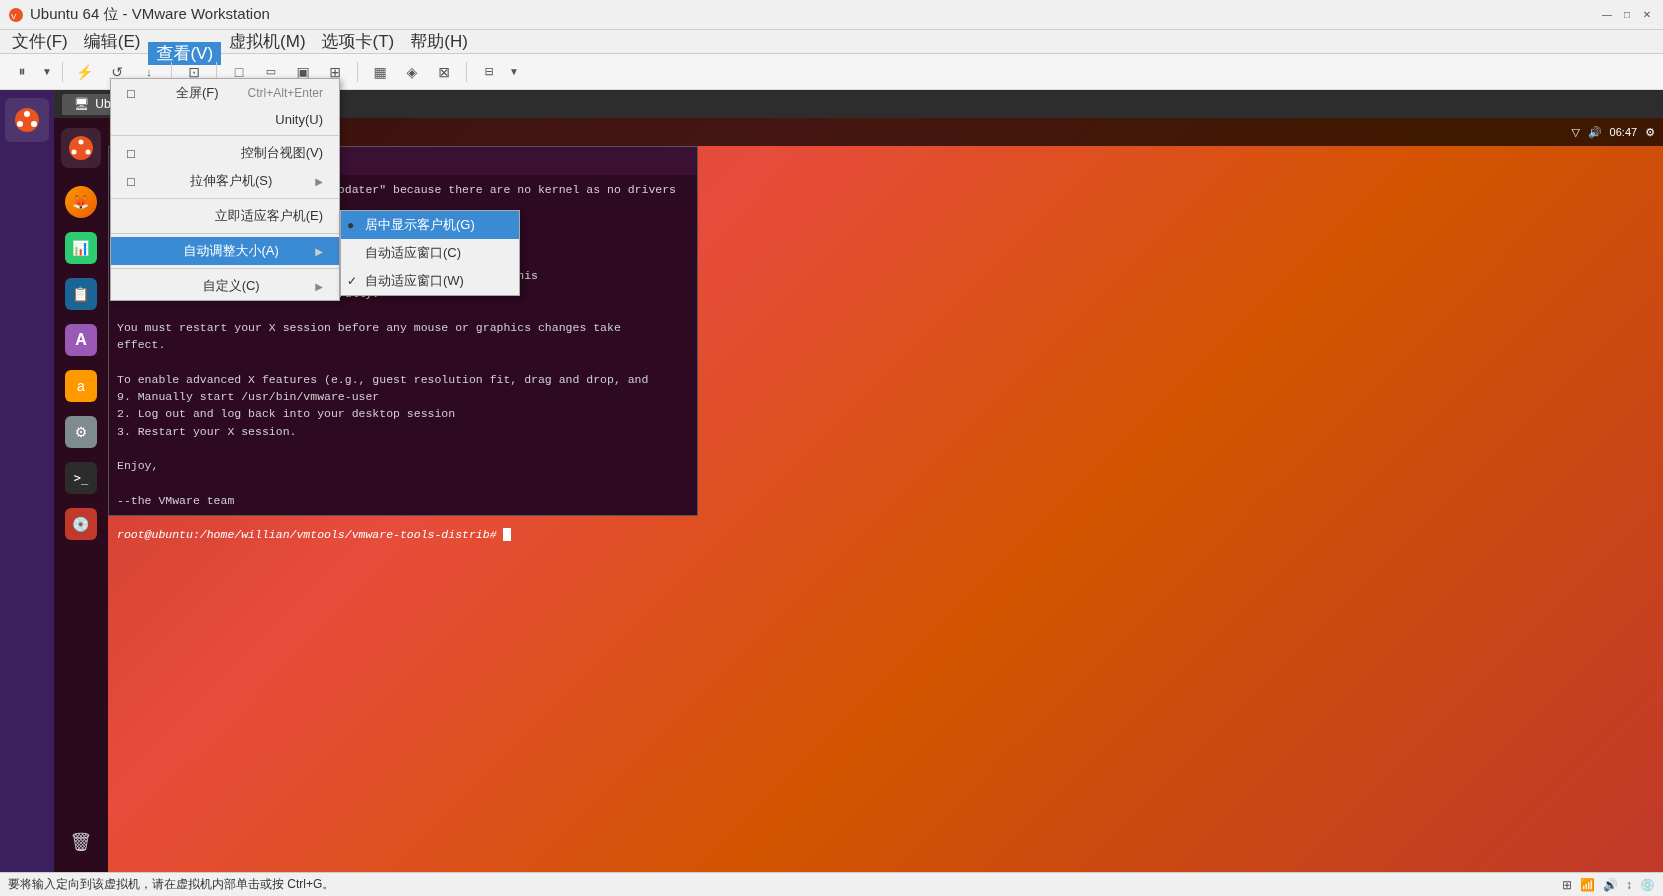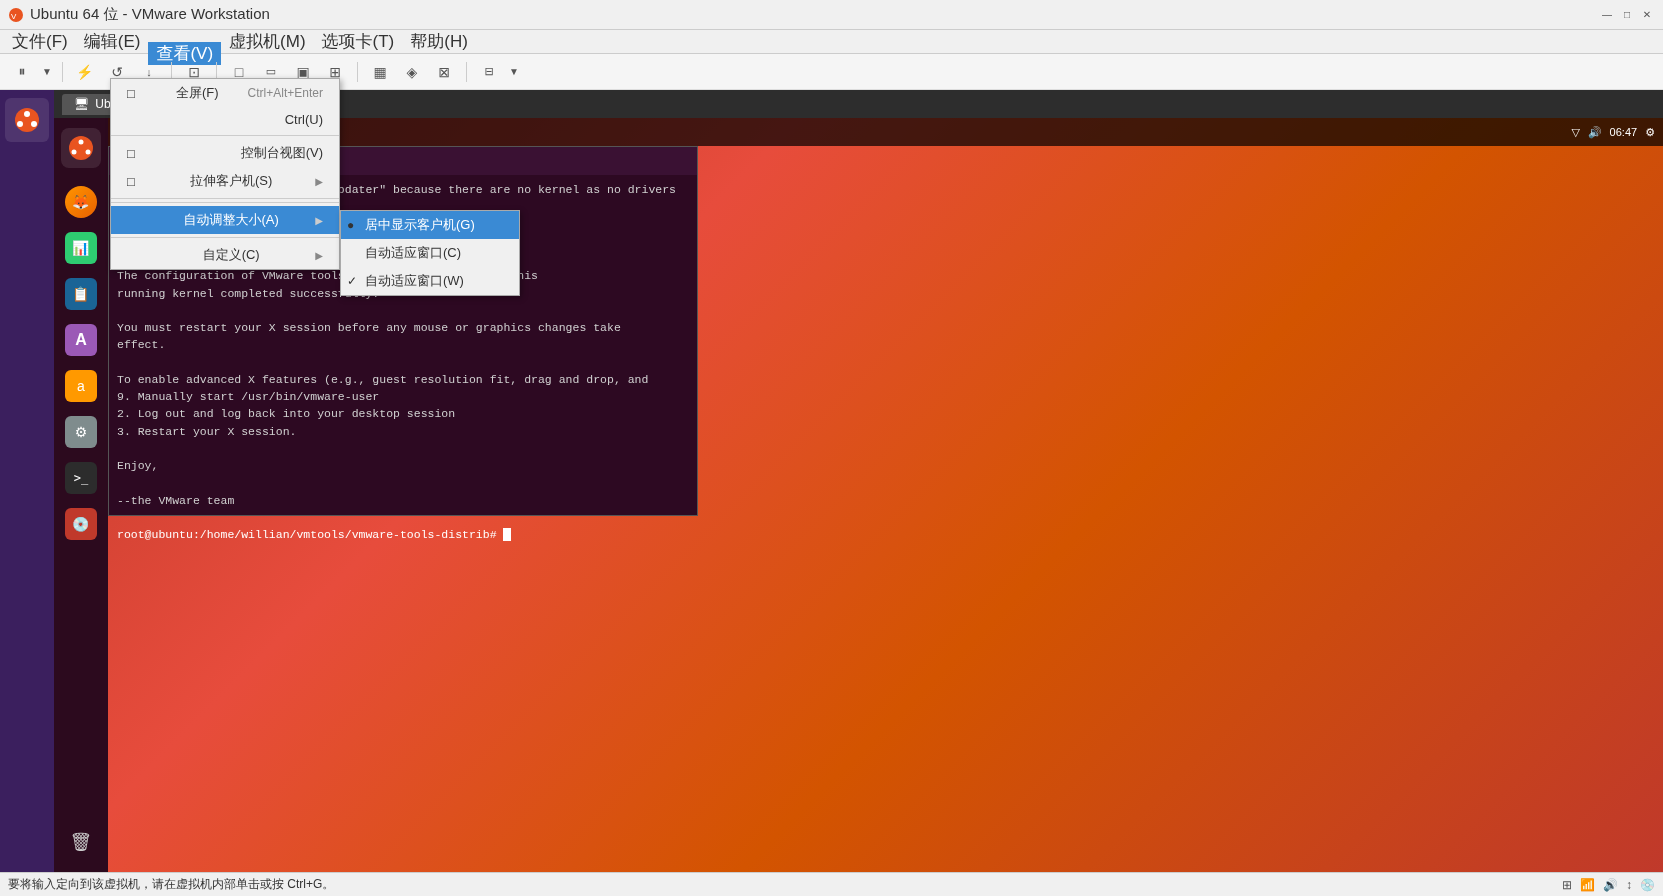--- a/index.html
+++ b/index.html
@@ -224,20 +224,21 @@
     #terminal-body {
       padding: 6px 8px;
       font-family: 'Courier New', monospace;
       font-size: 11.5px;
       color: #d0d0d0;
       line-height: 1.5;
       overflow: hidden;
     }
     #terminal-body .prompt {
       color: #ffffff;
+      font-style: italic;
     }
 
     
     #ubuntu-desktop {
       position: absolute;
       left: 54px;
       top: 0;
       right: 0;
       bottom: 0;
       background: linear-gradient(135deg, #c0392b 0%, #e74c3c 30%, #d35400 60%, #c0392b 100%);
@@ -558,36 +559,40 @@
   <div id="menu-dropdown">
 
     <div class="dropdown-item">
       <span style="width:20px;display:inline-block;">□</span>
       <span>全屏(F)</span>
       <span class="shortcut">Ctrl+Alt+Enter</span>
     </div>
 
     <div class="dropdown-item">
       <span style="width:20px;display:inline-block;"></span>
-      <span>Ctrl(U)</span>
+      <span>Unity(U)</span>
     </div>
     <div class="dropdown-separator"></div>
 
     <div class="dropdown-item">
       <span style="width:20px;display:inline-block;">□</span>
       <span>控制台视图(V)</span>
     </div>
 
     <div class="dropdown-item">
       <span style="width:20px;display:inline-block;">□</span>
       <span>拉伸客户机(S)</span>
       <span class="arrow">▶</span>
     </div>
     <div class="dropdown-separator"></div>
 
+    <div class="dropdown-item">
+      <span style="width:20px;display:inline-block;"></span>
+      <span>立即适应客户机(E)</span>
+    </div>
 
     <div class="dropdown-separator"></div>
 
     <div class="dropdown-item active">
       <span style="width:20px;display:inline-block;"></span>
       <span>自动调整大小(A)</span>
       <span class="arrow">▶</span>
     </div>
     <div class="dropdown-separator"></div>
 

